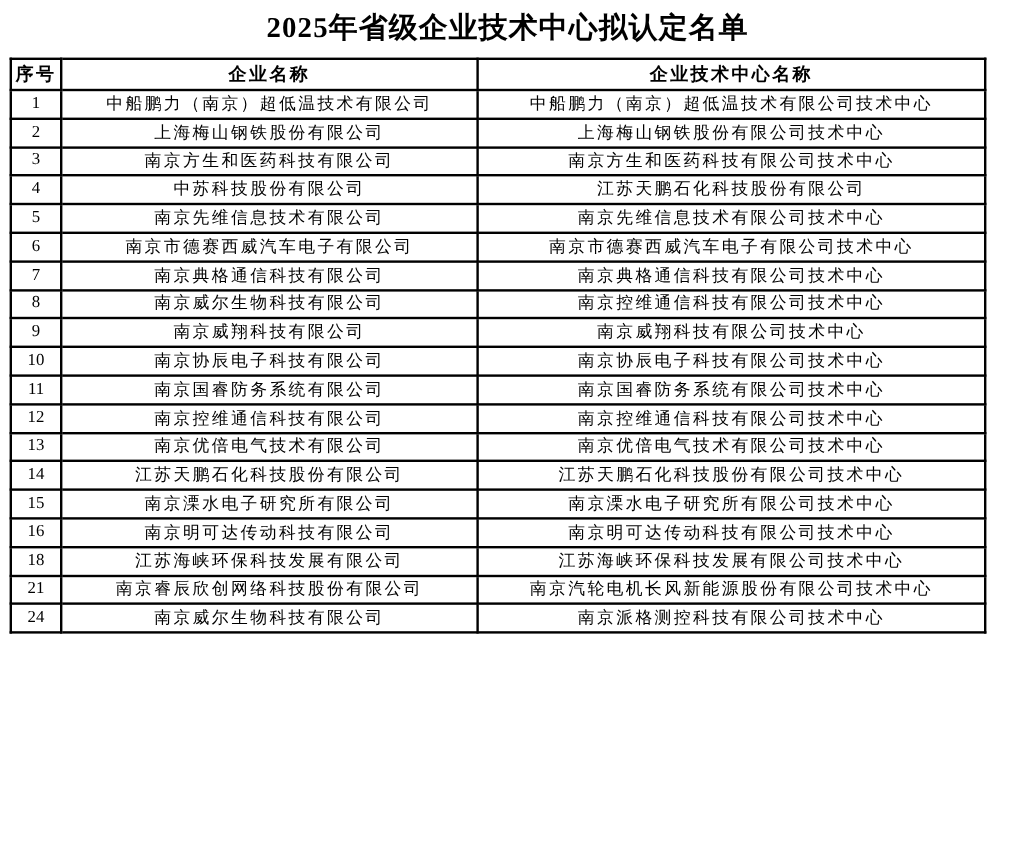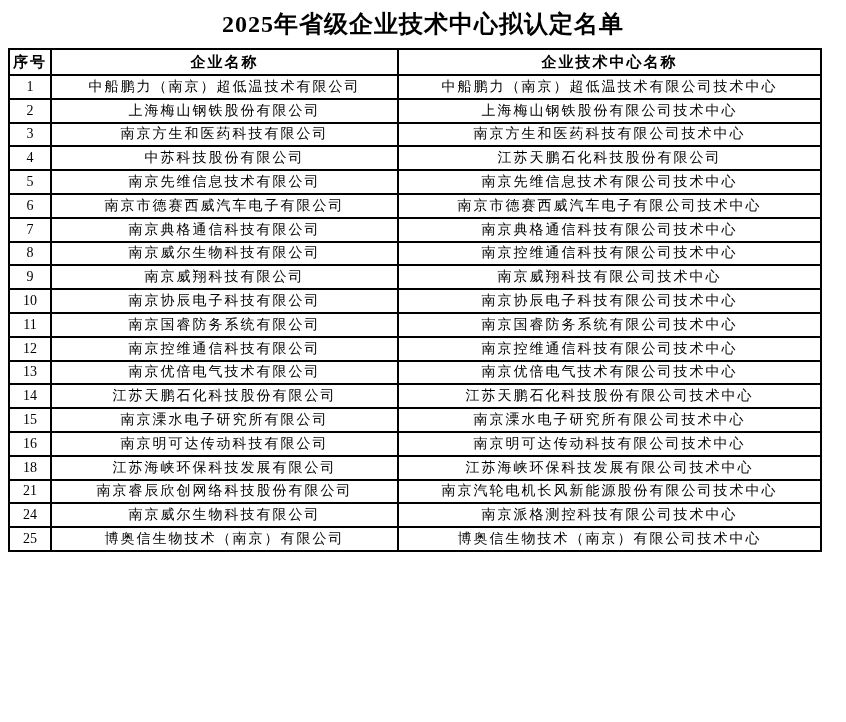--- a/index.html
+++ b/index.html
@@ -173,19 +173,14 @@
     <tr>
       <td class="num-cell">21</td>
       <td class="name-cell">南京睿辰欣创网络科技股份有限公司</td>
       <td class="name-cell">南京汽轮电机长风新能源股份有限公司技术中心</td>
     </tr>
     <tr>
       <td class="num-cell">24</td>
       <td class="name-cell">南京威尔生物科技有限公司</td>
       <td class="name-cell">南京派格测控科技有限公司技术中心</td>
     </tr>
-    <tr>
-      <td class="num-cell">25</td>
-      <td class="name-cell">博奥信生物技术（南京）有限公司</td>
-      <td class="name-cell">博奥信生物技术（南京）有限公司技术中心</td>
-    </tr>
   </tbody>
 </table>
 
 </body></html>

